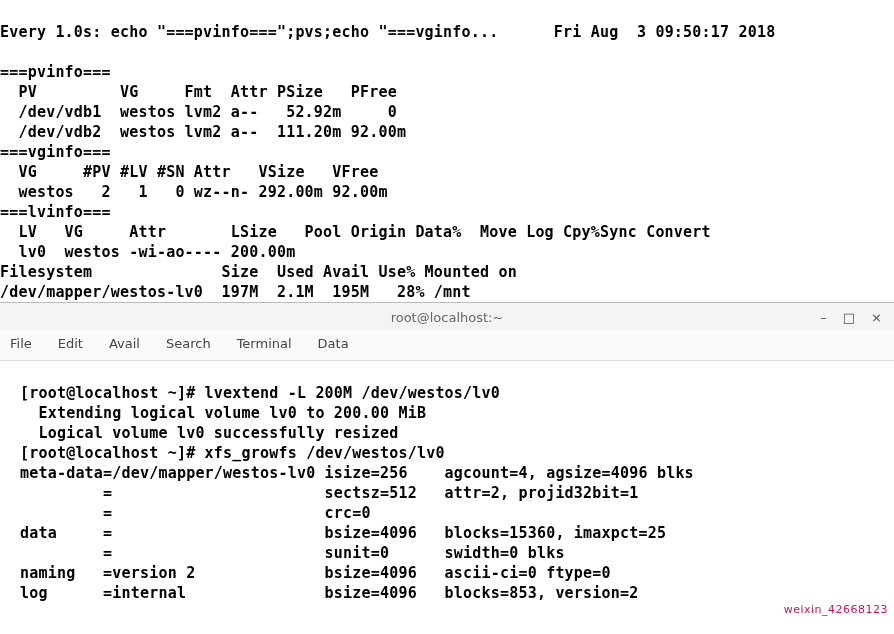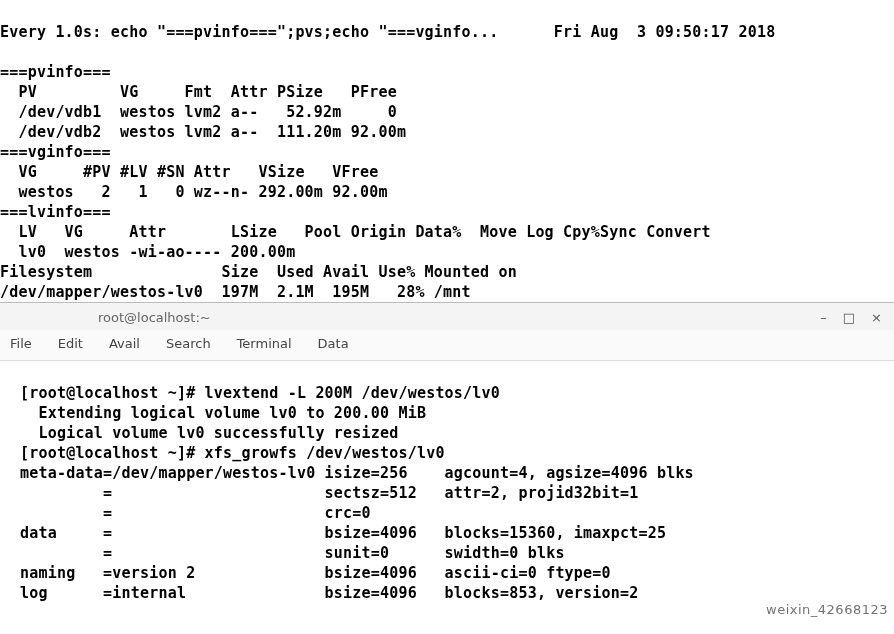--- a/index.html
+++ b/index.html
@@ -30,21 +30,21 @@
     align-items: center;
     padding: 4px 8px 2px 8px;
     border-top: 1px solid #bbb;
     background: #f4f4f4;
     height: 28px;
     font-family: "DejaVu Sans", "Liberation Sans", sans-serif;
     font-size: 13px;
     color: #555;
   }
   .title-bar .spacer { width: 90px; }
-  .title-bar .title-text { flex: 1; text-align: left; color: #666; }
+  .title-bar .title-text { flex: 1; text-align: center; color: #666; }
   .title-bar .win-btns {
     display: flex;
     gap: 16px;
     font-size: 13px;
     color: #555;
     width: 90px;
     justify-content: flex-end;
     padding-right: 4px;
   }
   .title-bar .win-btns span { cursor: default; }
@@ -67,22 +67,22 @@
     font-weight: bold;
     letter-spacing: 0.2px;
     margin-left: 20px;
   }
 
   .watermark {
     position: absolute;
     right: 6px;
     top: 600px;
     font-family: "DejaVu Sans", sans-serif;
-    font-size: 13px;
-    color: #737373;
+    font-size: 11px;
+    color: #be185d;
     letter-spacing: 0.5px;
     pointer-events: none;
     text-align: right;
   }
 </style>
 </head>
 <body>
 
 <div class="top-pane">
 <span>Every 1.0s: echo "===pvinfo===";pvs;echo "===vginfo...</span>      <span>Fri Aug  3 09:50:17 2018</span>

